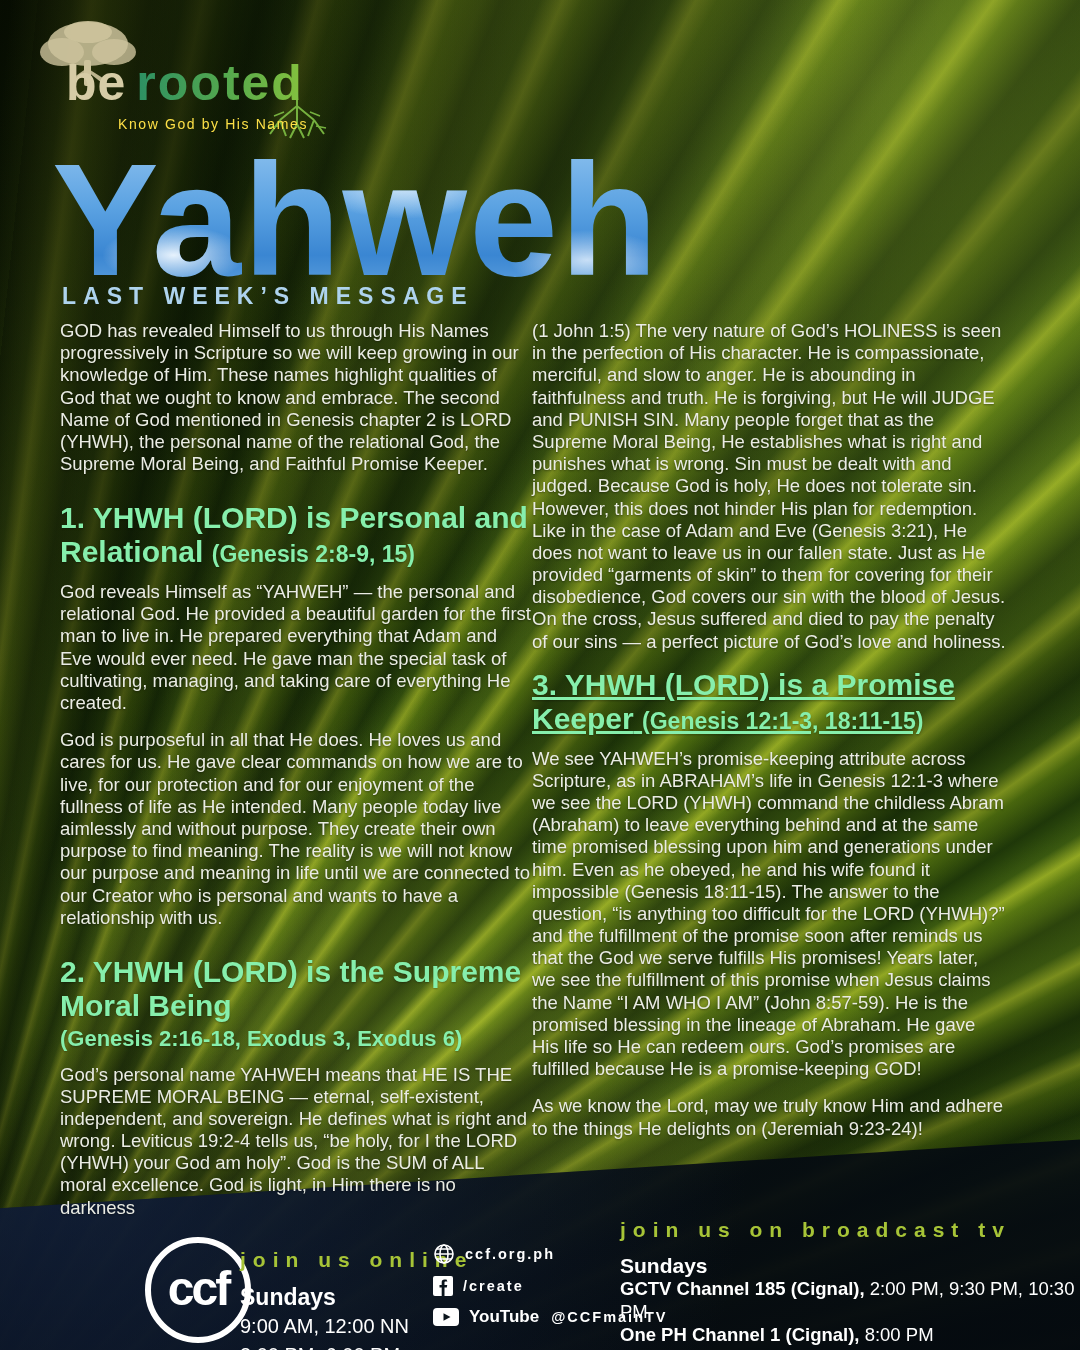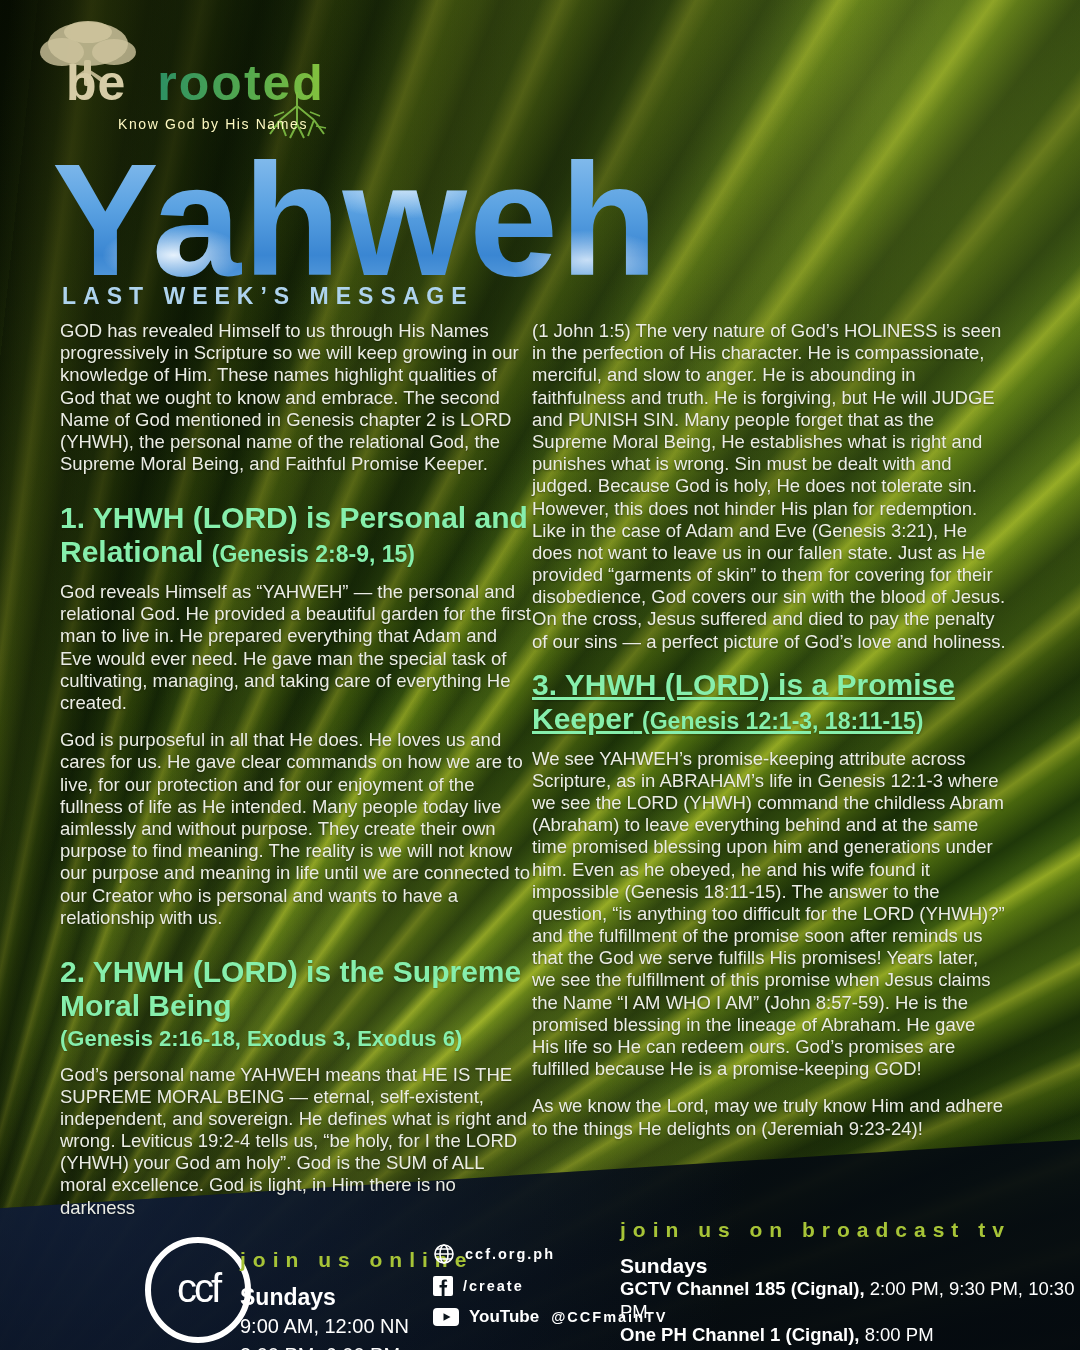--- a/index.html
+++ b/index.html
@@ -31,28 +31,28 @@
     position:absolute;inset:0;
     clip-path:polygon(0 89.5%, 100% 84.4%, 100% 100%, 0 100%);
     background:
       radial-gradient(circle at 6% 84%, rgba(28,48,92,0.5), rgba(28,48,92,0) 45%),
       linear-gradient(to bottom, rgba(8,18,28,0.78), rgba(4,9,16,0.93));
   }
   
   .logo{position:absolute;left:36px;top:16px;width:320px;height:130px;}
   .logo .tree{position:absolute;left:-4px;top:2px;}
   .logo .roots{position:absolute;left:224px;top:74px;}
-  .logo-text{position:absolute;left:30px;top:38px;display:flex;align-items:baseline;gap:31px;}
+  .logo-text{position:absolute;left:30px;top:38px;display:flex;align-items:baseline;gap:10px;}
   .logo-be{font-size:50px;font-weight:600;color:#d6cca6;letter-spacing:1px;}
   .logo-rooted{
     font-size:50px;font-weight:800;letter-spacing:2px;
     background:linear-gradient(90deg,#2c8f63,#55a94d 55%,#85c23d);
     -webkit-background-clip:text;background-clip:text;color:transparent;
   }
-  .logo-tagline{position:absolute;left:82px;top:100px;font-size:14px;letter-spacing:1.6px;color:#fef9c3;}
+  .logo-tagline{position:absolute;left:82px;top:100px;font-size:14px;letter-spacing:1.6px;color:#fde047;}
   
   .title{
     position:absolute;left:52px;top:140px;
     font-size:160px;line-height:1;font-weight:800;letter-spacing:2px;
     background:
       radial-gradient(ellipse 110px 46px at 20% 72%, rgba(240,248,255,0.95), rgba(240,248,255,0) 65%),
       radial-gradient(ellipse 150px 55px at 58% 28%, rgba(225,240,252,0.9), rgba(225,240,252,0) 62%),
       radial-gradient(ellipse 130px 50px at 88% 75%, rgba(235,245,255,0.8), rgba(235,245,255,0) 60%),
       linear-gradient(180deg,#8ec2ef 0%,#5ba2e2 42%,#3a86d2 72%,#66a6e0 100%);
     -webkit-background-clip:text;background-clip:text;color:transparent;
@@ -72,21 +72,21 @@
     text-shadow:0 1px 2px rgba(0,0,0,0.3);
   }
   .col h2 .ref{font-size:23px;font-weight:700;}
   .col h2 .ref.block{display:block;font-size:22px;margin-top:4px;}
   .col-right h2{margin-top:10px;text-decoration:underline;}
   
   .ccf-logo{
     position:absolute;left:145px;top:1237px;width:106px;height:106px;border:6px solid #ffffff;
     border-radius:50%;display:flex;align-items:center;justify-content:center;box-sizing:border-box;
   }
-  .ccf-logo span{font-size:40px;font-weight:400;color:#ffffff;letter-spacing:-3px;margin-top:-4px;}
+  .ccf-logo span{font-size:48px;font-weight:700;color:#ffffff;letter-spacing:-3px;margin-top:-4px;}
   .f-head{font-size:21px;font-weight:700;letter-spacing:7px;color:#a7c437;}
   .online{position:absolute;left:240px;top:1248px;color:#ffffff;}
   .online .day{font-size:23px;font-weight:700;margin-top:12px;}
   .online .times{font-size:20px;line-height:1.28;margin-top:3px;}
   .links{position:absolute;left:433px;top:1243px;display:flex;flex-direction:column;gap:11px;color:#ffffff;}
   .link-row{display:flex;align-items:center;gap:10px;}
   .link-row .lbl{font-size:14.5px;font-weight:700;letter-spacing:2px;}
   .yt-word{font-size:17px;font-weight:800;letter-spacing:0;margin-right:2px;}
   .broadcast{position:absolute;left:620px;top:1218px;color:#ffffff;}
   .broadcast .day{font-size:21px;font-weight:700;margin-top:12px;}

